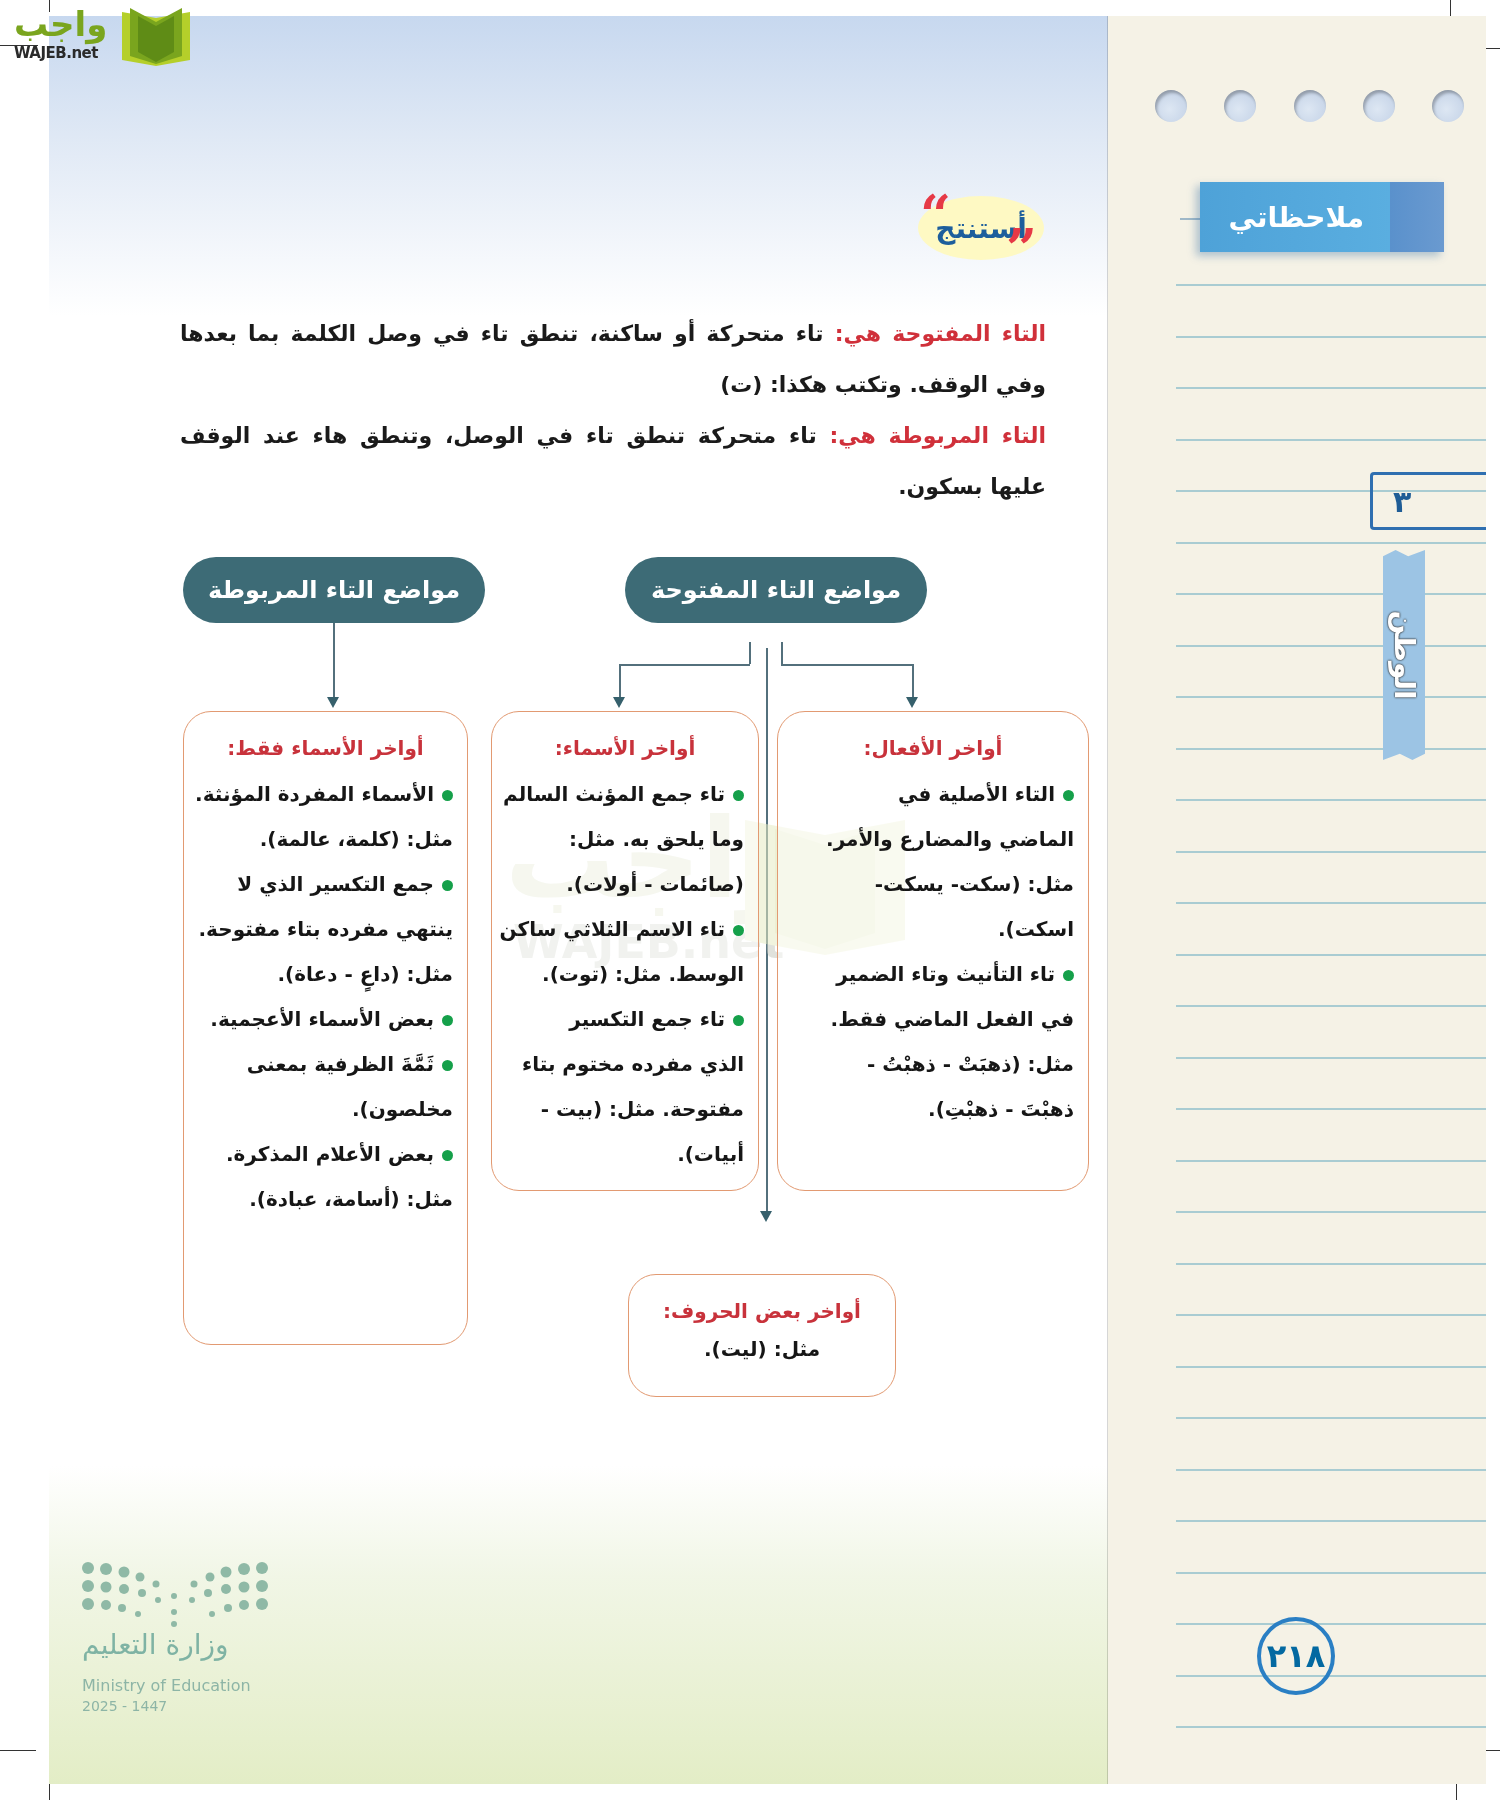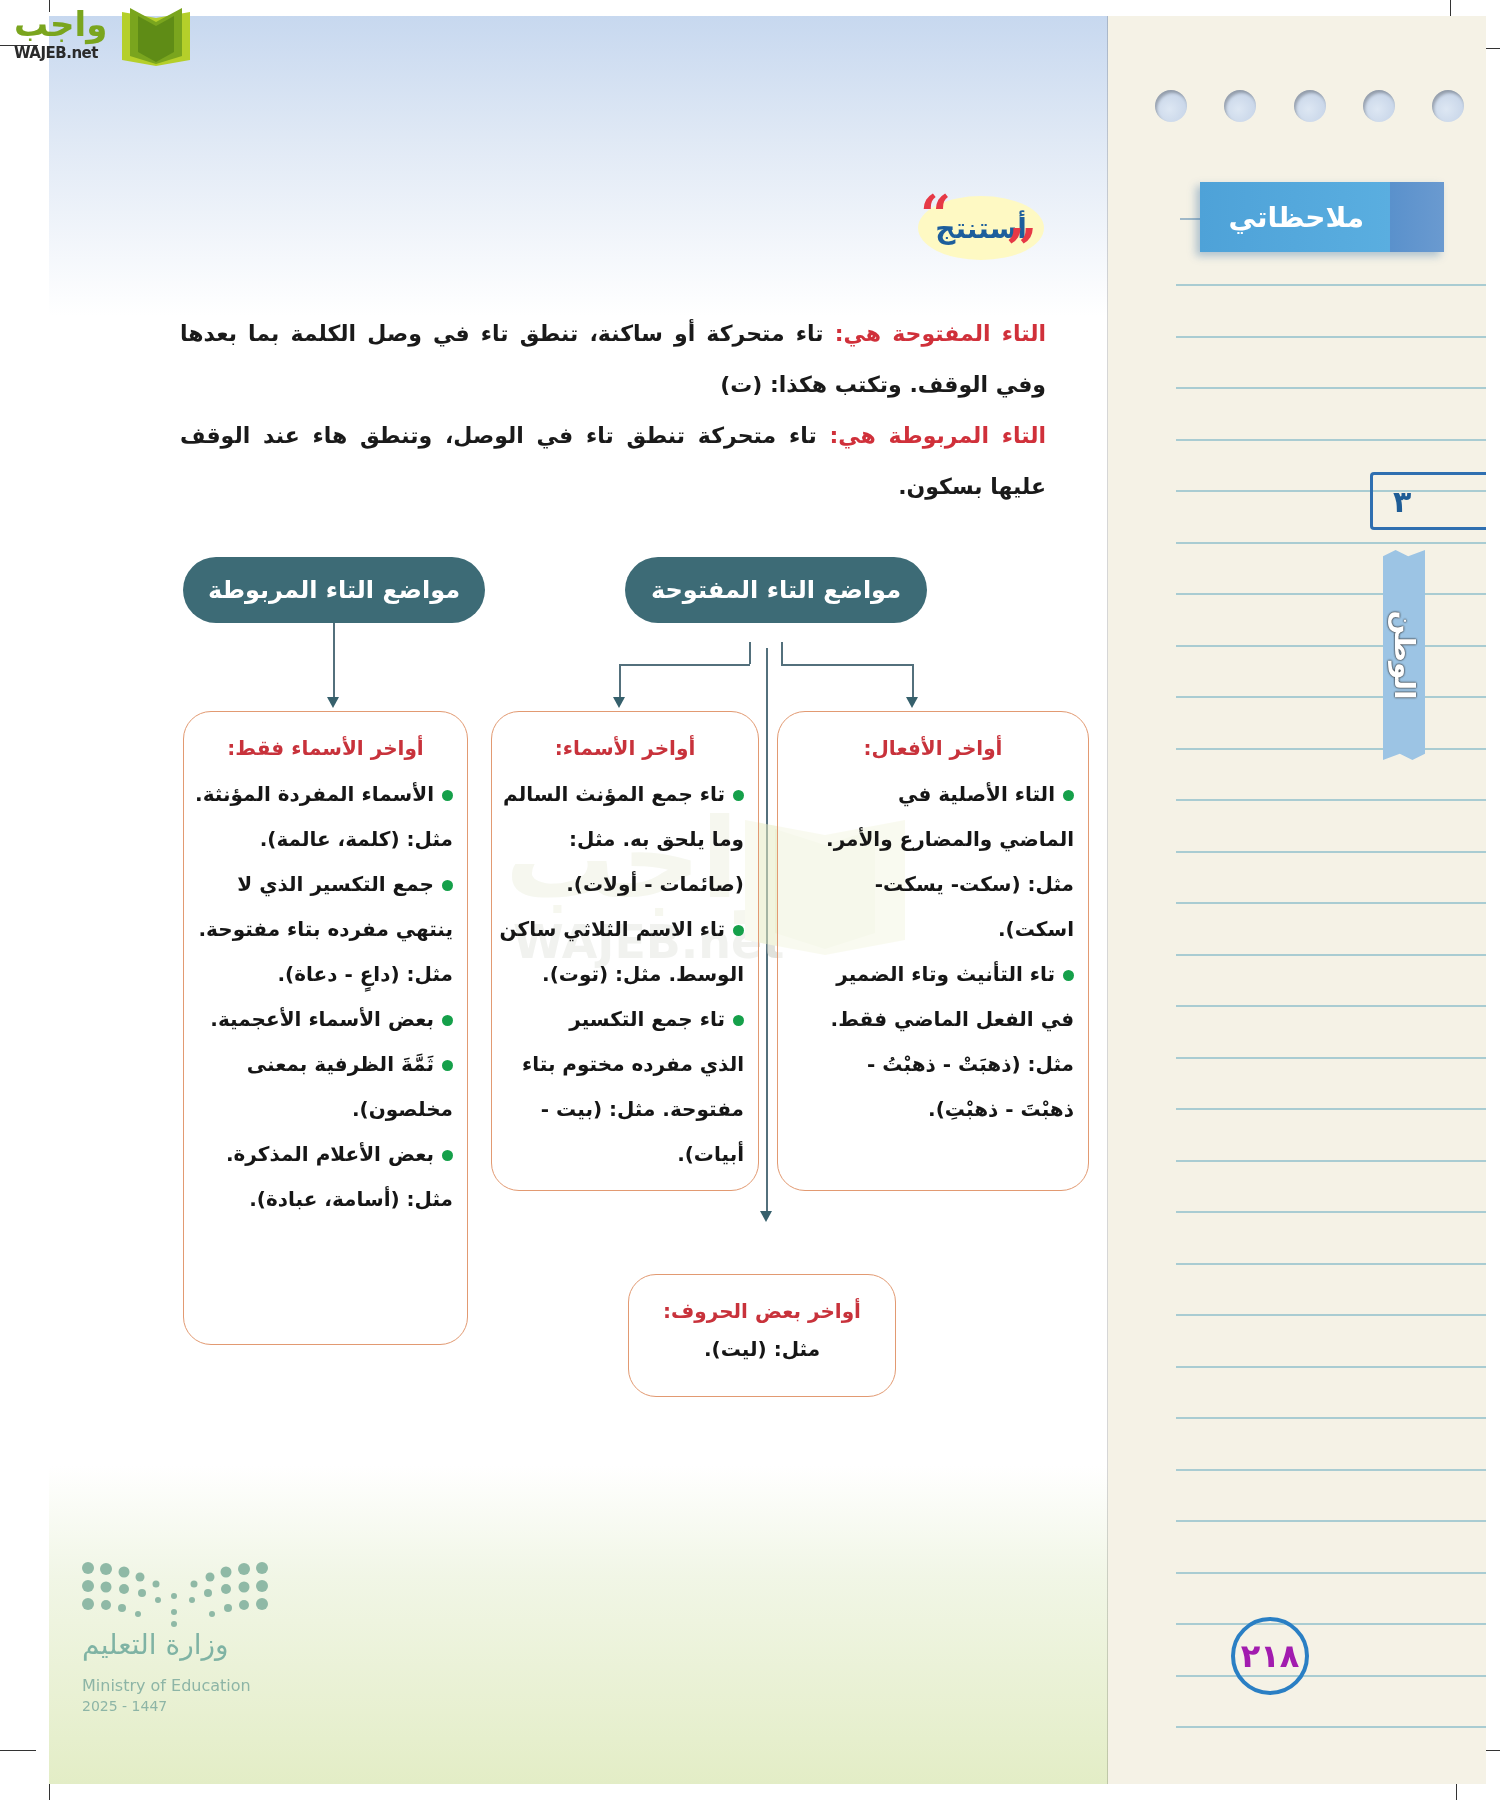--- a/index.html
+++ b/index.html
@@ -52,24 +52,24 @@
     background: #9cc4e4;
     clip-path: polygon(0 3%, 30% 0, 60% 3%, 100% 0, 100% 97%, 70% 100%, 40% 97%, 0 100%);
   }
   .ribbon span {
     position: absolute; left: 50%; top: 50%;
     transform: translate(-50%,-50%) rotate(90deg);
     white-space: nowrap; color: #fff; font-weight: bold; font-size: 28px;
     text-shadow: 0 0 2px #333, 0 0 2px #333;
   }
   .page-number {
-    position: absolute; left: 1231px; top: 1617px; width: 78px; height: 78px;
+    position: absolute; left: 1257px; top: 1617px; width: 78px; height: 78px;
     border: 4px solid #2a7fc4; border-radius: 50%;
     display: flex; align-items: center; justify-content: center;
-    font-size: 32px; font-weight: bold; color: #a21caf; background: transparent;
+    font-size: 32px; font-weight: bold; color: #0369a1; background: transparent;
   }
 
   
   .logo { position: absolute; left: 8px; top: 4px; width: 180px; height: 64px; }
   .logo-ar { position: absolute; left: 6px; top: 0; color: #7aa51e; font-weight: bold; font-size: 34px; direction: rtl; }
   .logo-en { position: absolute; left: 6px; top: 40px; color: #2a2a2a; font-weight: bold; font-size: 15px; letter-spacing: -0.5px; }
   .logo-book { position: absolute; left: 108px; top: 4px; }
 
   
   .conclude {

